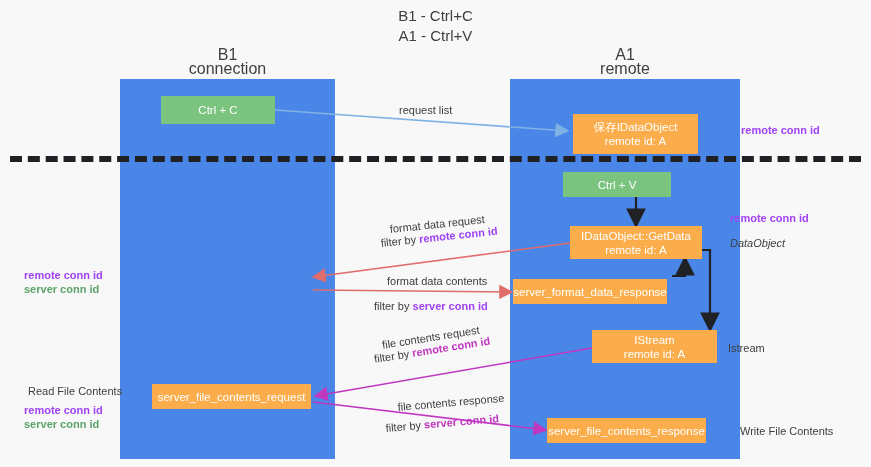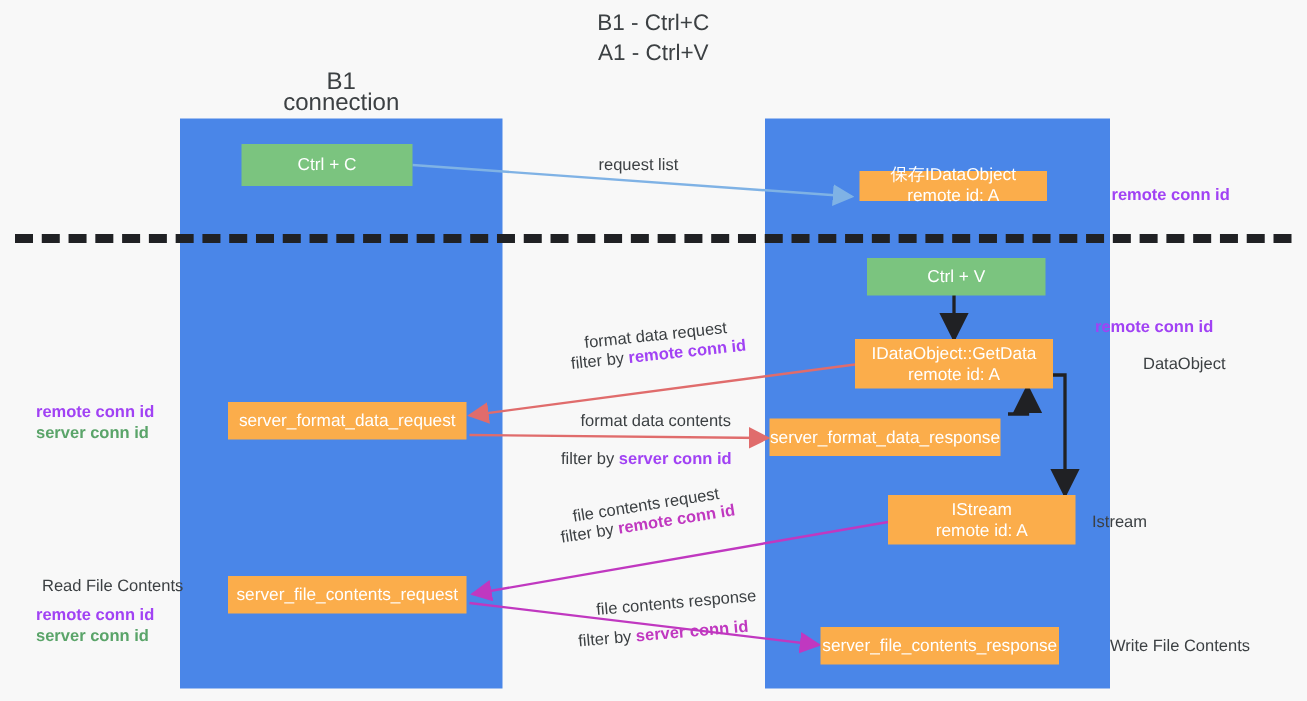--- a/index.html
+++ b/index.html
@@ -59,20 +59,22 @@
 </head>
 <body>
 
 <div id="stage">
 
   <div class="title">B1 - Ctrl+C
 A1 - Ctrl+V</div>
 
   <div class="col-cap" style="left:120px;top:48px;width:215px;">B1
 connection</div>
+  <div class="col-cap" style="left:510px;top:48px;width:230px;">A1
+remote</div>
 
   <div class="lane" style="left:120px;top:79px;width:215px;height:380px;"></div>
   <div class="lane" style="left:510px;top:79px;width:230px;height:380px;"></div>
 
   <svg class="arrows" viewBox="0 0 871 467">
     <defs>
       <marker id="ar-blue" markerWidth="9" markerHeight="9" refX="8" refY="4.5" orient="auto">
         <path d="M0,0 L9,4.5 L0,9 z" fill="#7fb2e5"></path>
       </marker>
       <marker id="ar-red" markerWidth="9" markerHeight="9" refX="8" refY="4.5" orient="auto">
@@ -100,29 +102,28 @@
 
     <line x1="592" y1="348" x2="315" y2="396" stroke="#c038c0" stroke-width="1.6" marker-end="url(#ar-magenta)"></line>
 
     <line x1="313" y1="402" x2="546" y2="430" stroke="#c038c0" stroke-width="1.6" marker-end="url(#ar-magenta)"></line>
   </svg>
 
   <div class="divider"></div>
 
   <div class="node green" style="left:161px;top:96px;width:114px;height:28px;">Ctrl + C</div>
 
-  <div class="node orange" style="left:573px;top:114px;width:125px;height:20px;">保存IDataObject
+  <div class="node orange" style="left:573px;top:114px;width:125px;height:40px;">保存IDataObject
 remote id: A</div>
 
-  <div class="node green" style="left:578px;top:172px;width:119px;height:25px;">Ctrl + V</div>
+  <div class="node green" style="left:563px;top:172px;width:108px;height:25px;">Ctrl + V</div>
 
   <div class="node orange" style="left:570px;top:226px;width:132px;height:33px;text-align:center;">IDataObject::GetData
 remote id: A</div>
 
-  <div class="node orange" style="left:152px;top:268px;width:159px;height:25px;">server_format_data_request</div>
 
   <div class="node orange" style="left:513px;top:279px;width:154px;height:25px;">server_format_data_response</div>
 
   <div class="node orange" style="left:592px;top:330px;width:125px;height:33px;">IStream
 remote id: A</div>
 
   <div class="node orange" style="left:547px;top:418px;width:159px;height:25px;">server_file_contents_response</div>
 
   <div class="node orange" style="left:152px;top:384px;width:159px;height:25px;">server_file_contents_request</div>
 
@@ -135,21 +136,21 @@
   <div class="lbl" style="left:374px;top:299px;"><span>filter by </span><span class="pp">server conn id</span></div>
 
   <div class="lbl rot" style="left:381px;top:338px;transform:rotate(-9deg);">file contents request</div>
   <div class="lbl rot" style="left:373px;top:352px;transform:rotate(-9deg);"><span>filter by </span><span class="pk">remote conn id</span></div>
 
   <div class="lbl rot" style="left:397px;top:400px;transform:rotate(-5deg);">file contents response</div>
   <div class="lbl rot" style="left:385px;top:421px;transform:rotate(-5deg);"><span>filter by </span><span class="pk">server conn id</span></div>
 
   <div class="lbl purple" style="left:741px;top:123px;">remote conn id</div>
   <div class="lbl purple" style="left:730px;top:211px;">remote conn id</div>
-  <div class="lbl" style="left:762px;top:236px;">DataObject</div>
+  <div class="lbl" style="left:730px;top:236px;font-style:italic;">DataObject</div>
   <div class="lbl" style="left:728px;top:341px;">Istream</div>
   <div class="lbl" style="left:740px;top:424px;text-align:right;">Write File Contents</div>
 
   <div class="lbl purple" style="left:24px;top:268px;">remote conn id</div>
   <div class="lbl green" style="left:24px;top:282px;">server conn id</div>
 
   <div class="lbl" style="left:28px;top:384px;">Read File Contents</div>
   <div class="lbl purple" style="left:24px;top:403px;">remote conn id</div>
   <div class="lbl green" style="left:24px;top:417px;">server conn id</div>
 

